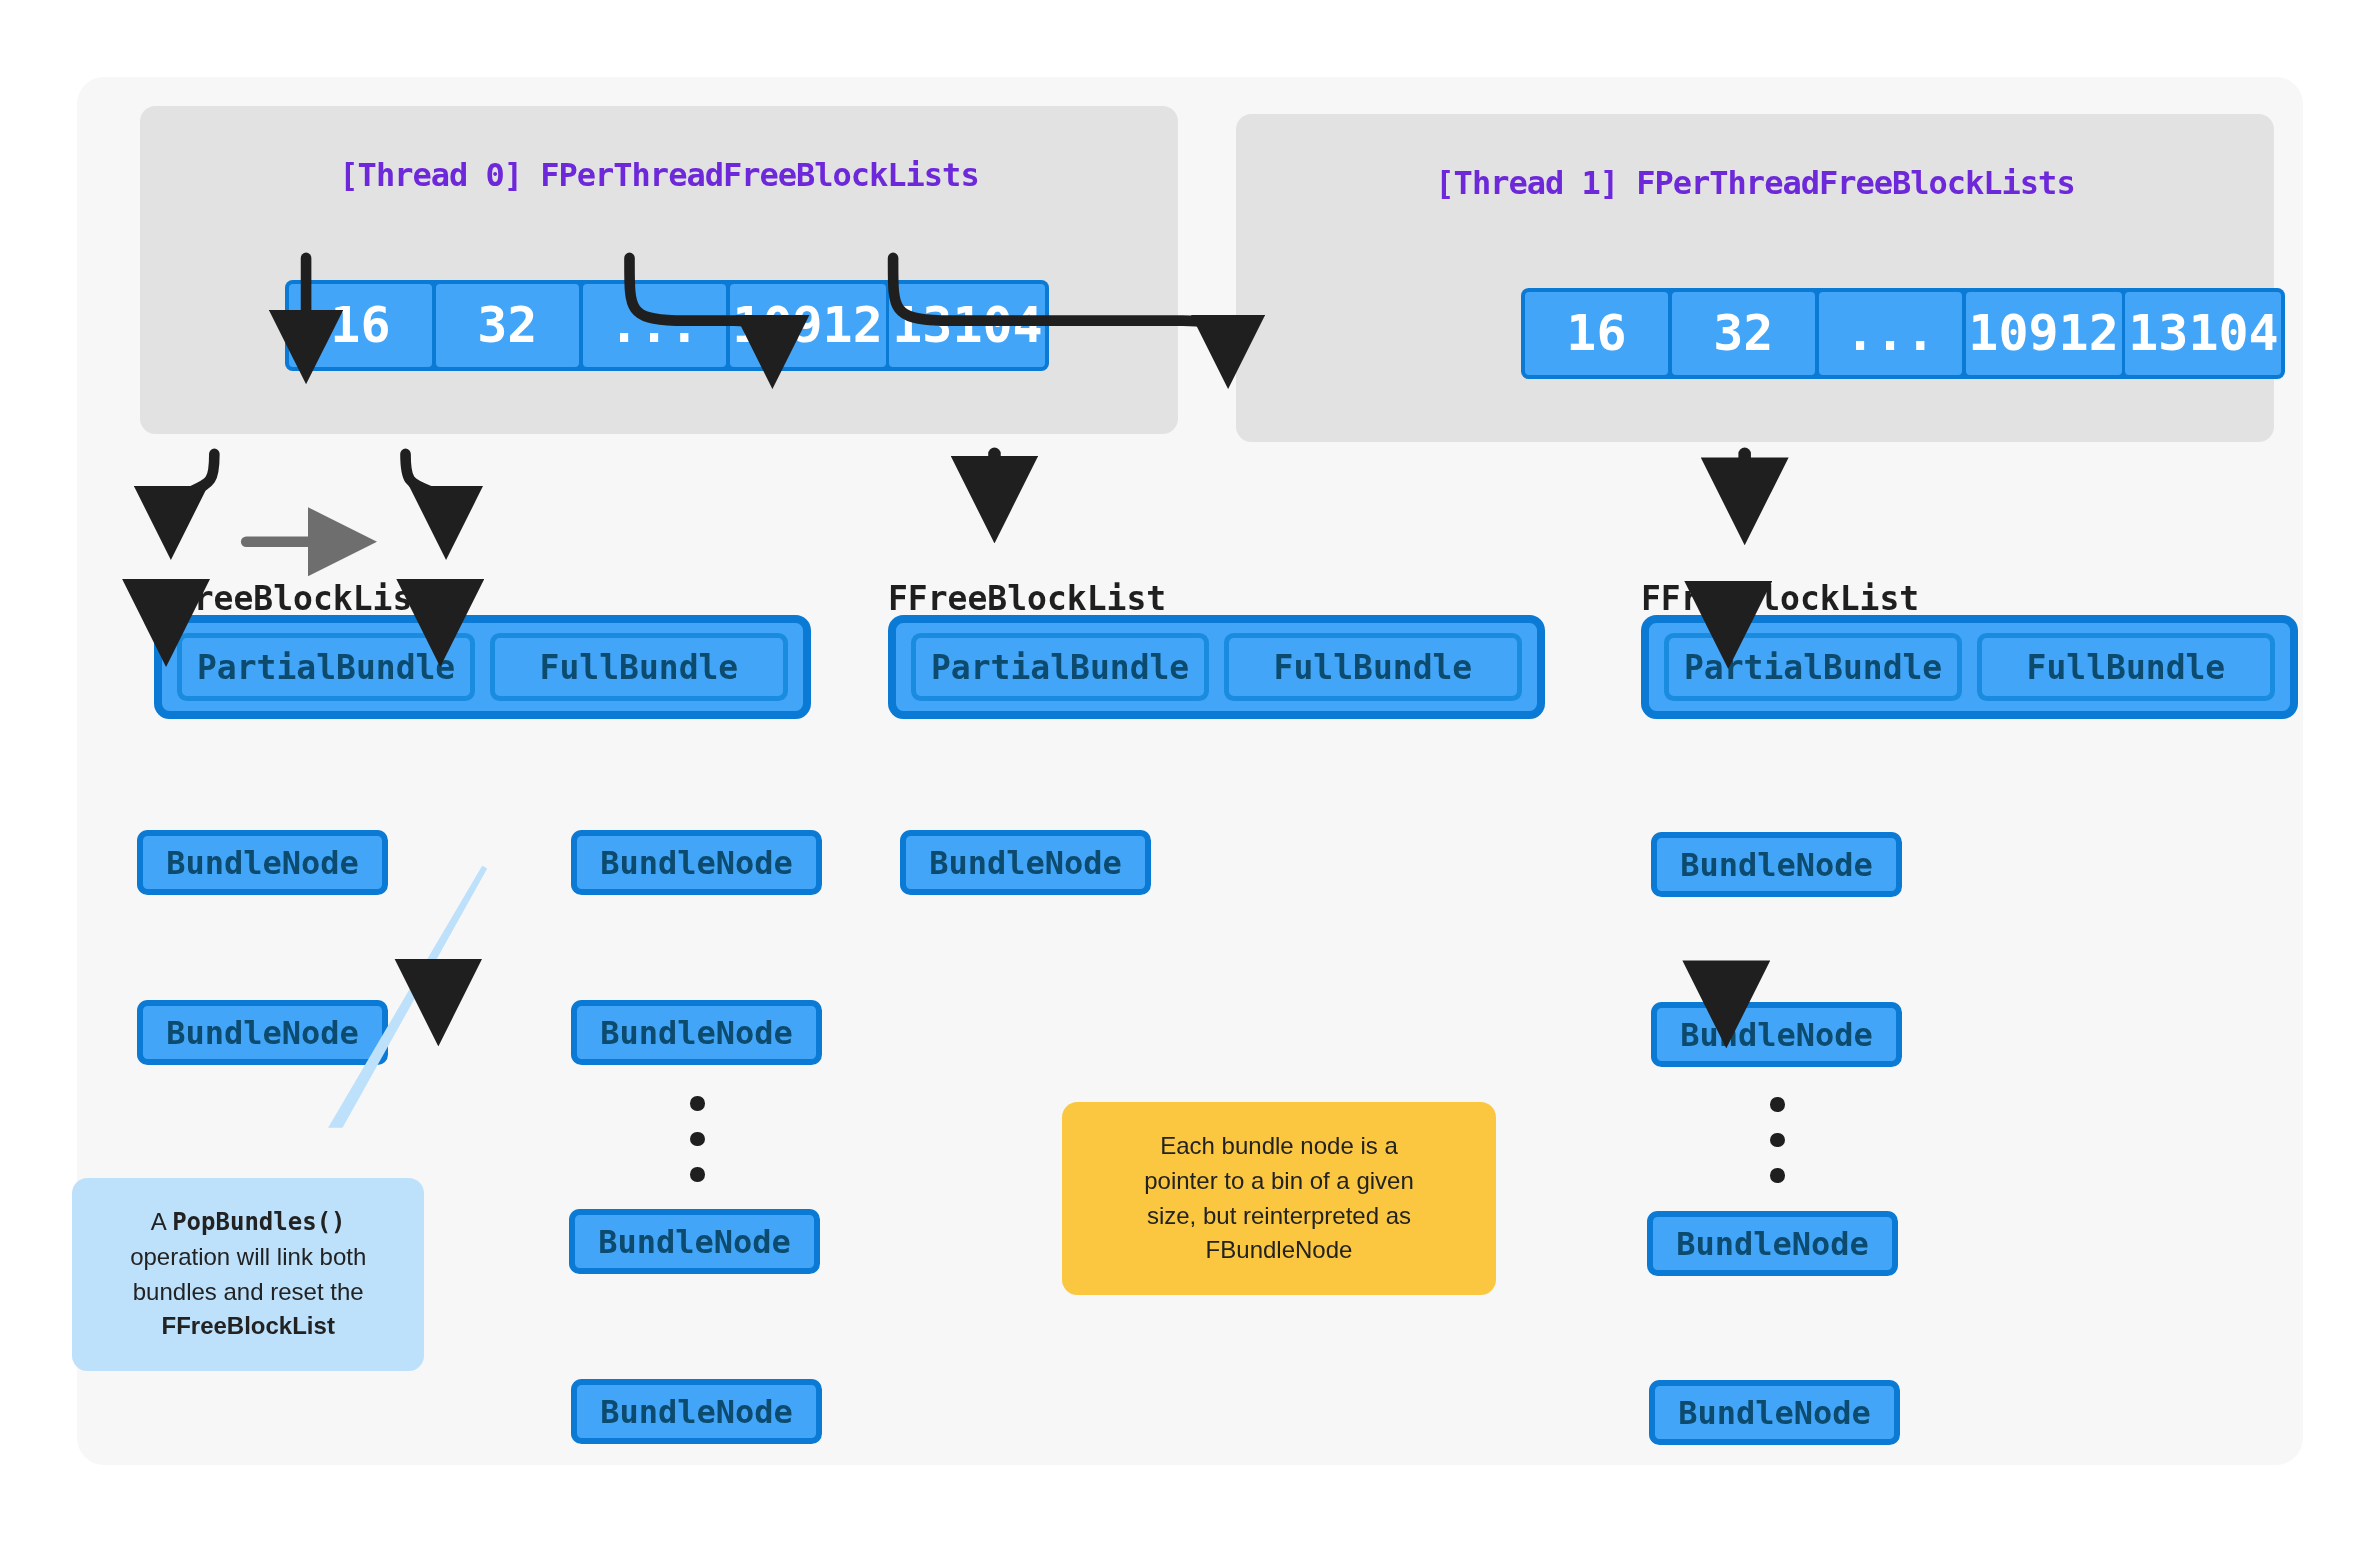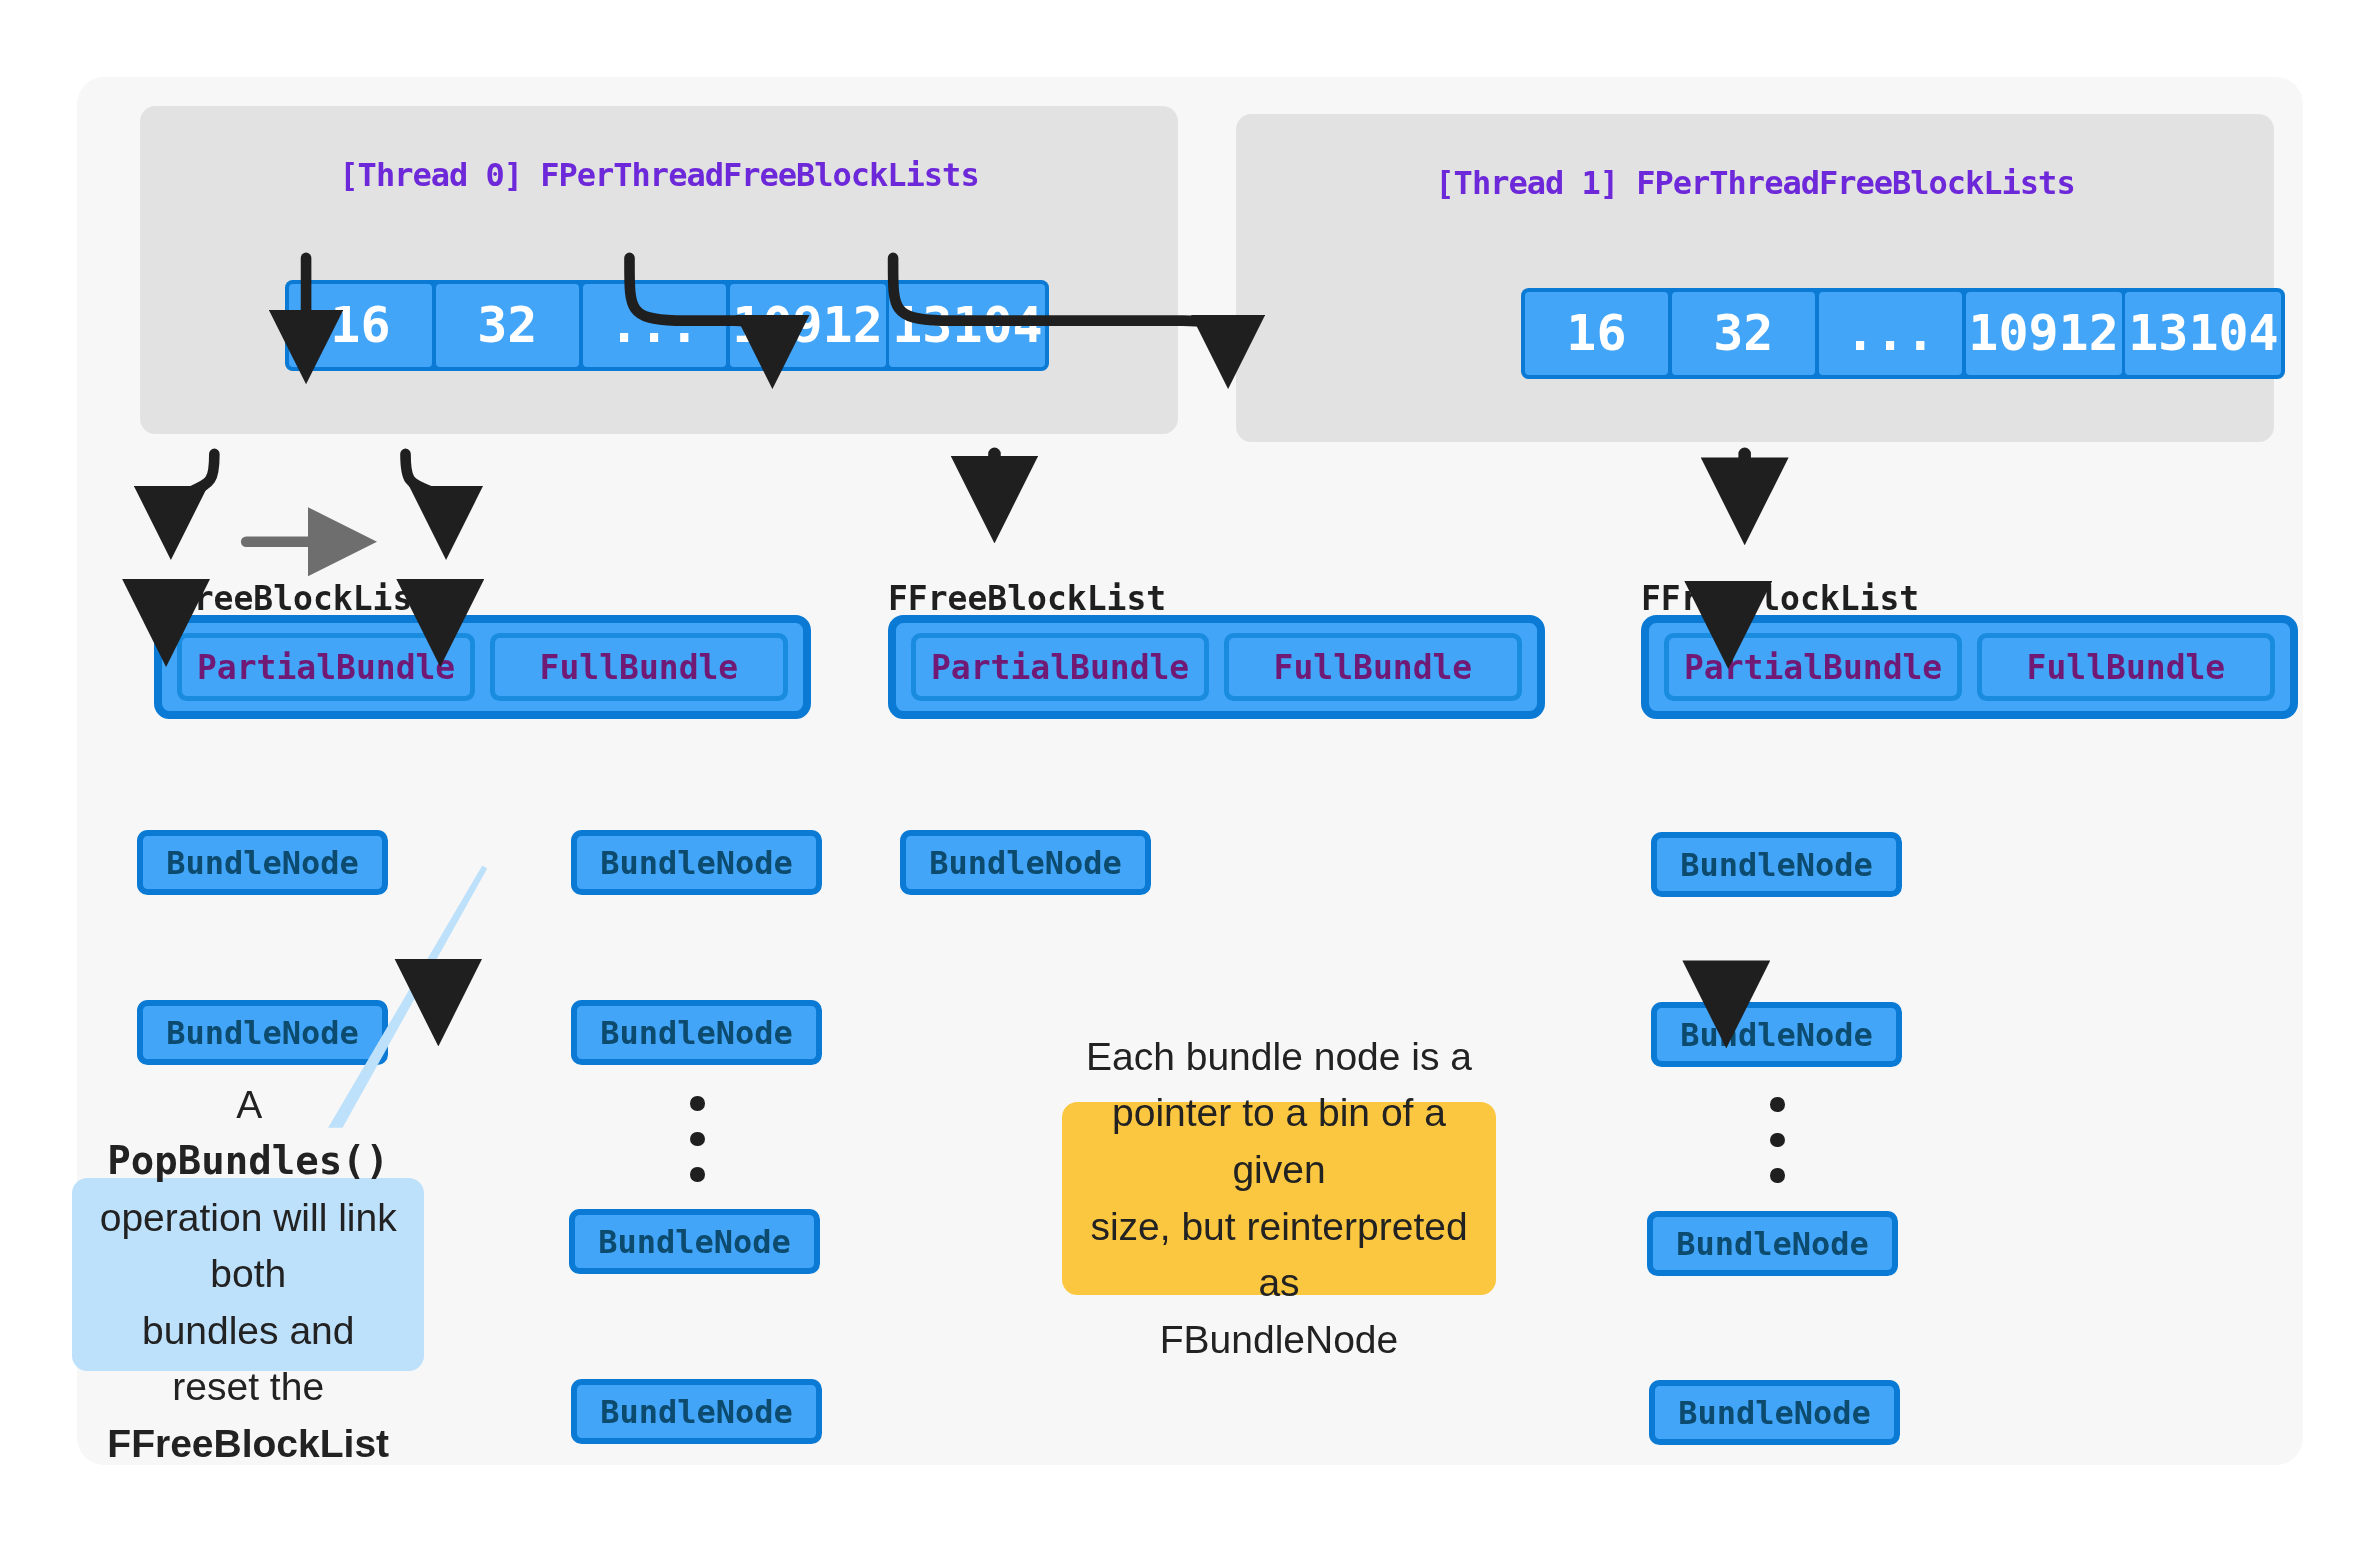--- a/index.html
+++ b/index.html
@@ -22,40 +22,40 @@
              font-size:50px;font-weight:700;display:flex;align-items:center;
              justify-content:center;height:83px;border-radius:3.9px;}
 
   
   .fbl-label{position:absolute;font-family:"DejaVu Sans Mono","Liberation Mono",monospace;
              font-size:33px;font-weight:700;color:#1f1f1f;white-space:nowrap;}
   .fbl-box{position:absolute;background:#42a5f8;border:8.7px solid #0a7ad4;
            border-radius:15.4px;display:flex;align-items:center;gap:15.4px;
            padding:13.5px 15.4px;box-sizing:border-box;}
   .bundle-slot{flex:1;background:#42a5f8;border:5.8px solid #1a8ce0;border-radius:9.7px;
-               color:#701a75;font-family:"DejaVu Sans Mono","Liberation Mono",monospace;
+               color:#0c4a6e;font-family:"DejaVu Sans Mono","Liberation Mono",monospace;
                font-size:33px;font-weight:700;text-align:center;
                padding:9.7px 0;box-sizing:border-box;}
 
   
   .bnode{position:absolute;background:#42a5f8;border:6.8px solid #0a7ad4;
          border-radius:10.6px;color:#0c4a6e;
          font-family:"DejaVu Sans Mono","Liberation Mono",monospace;
          font-size:32px;font-weight:700;display:flex;align-items:center;
          justify-content:center;box-sizing:border-box;}
 
   
   .vdots{position:absolute;display:flex;flex-direction:column;align-items:center;gap:21px;}
   .vdots i{display:block;width:14.5px;height:14.5px;border-radius:50%;background:#1f1f1f;}
 
   
   .callout{position:absolute;border-radius:15.4px;box-sizing:border-box;
            font-family:"Liberation Sans","DejaVu Sans",sans-serif;
            display:flex;align-items:center;justify-content:center;text-align:center;}
-  .callout p{margin:0;font-size:39px;line-height:1.45;color:#222222;}
+  .callout p{margin:0;font-size:24px;line-height:1.45;color:#222222;}
   .callout .code{font-family:"DejaVu Sans Mono","Liberation Mono",monospace;font-weight:700;}
   .callout .bold{font-weight:700;}
   .callout-blue{background:#bde0fb;}
   .callout-amber{background:#fbc740;}
 
   svg.arrows{position:absolute;left:0;top:0;width:2379px;height:1545px;
              pointer-events:none;}
 </style>
 </head>
 <body>

